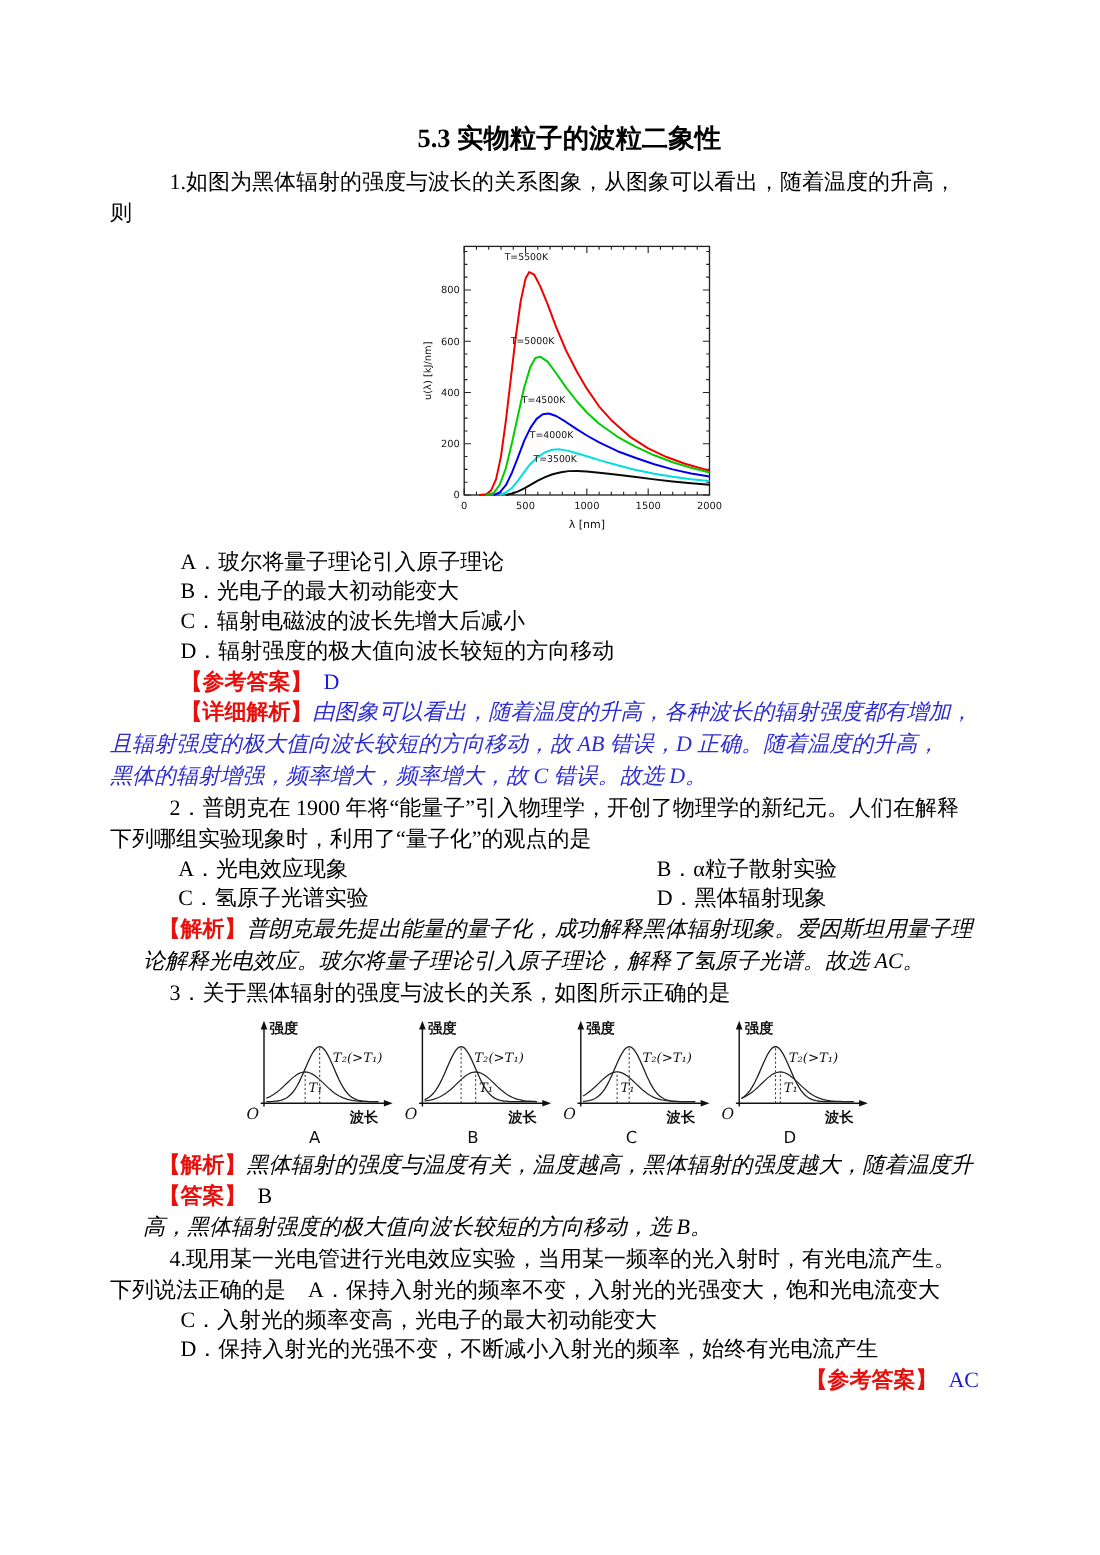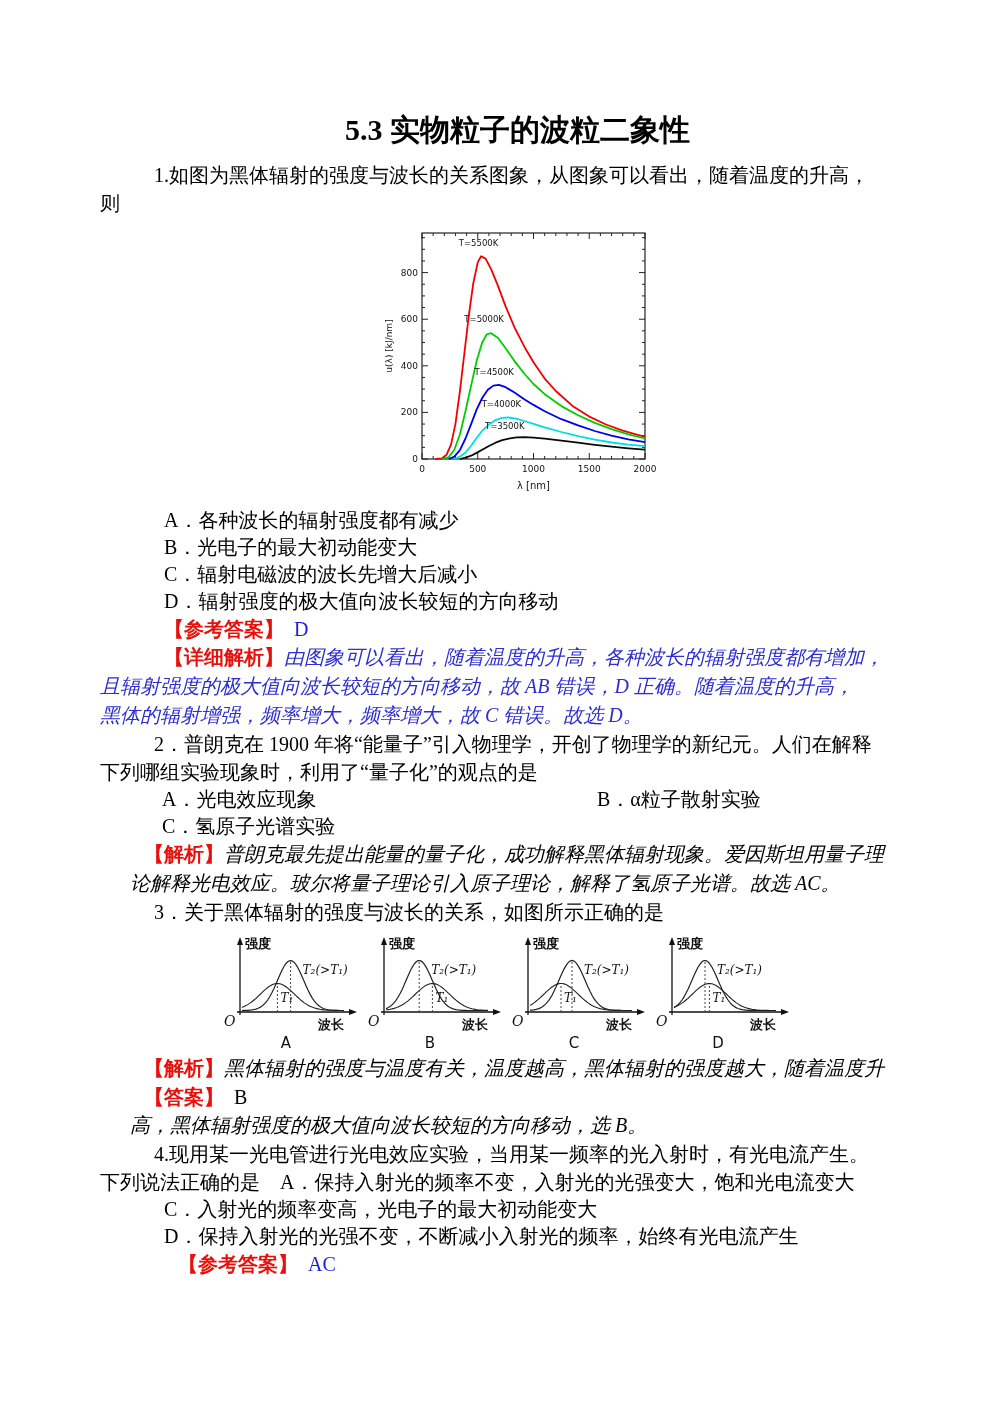--- a/index.html
+++ b/index.html
@@ -1,24 +1,24 @@
 <!DOCTYPE html>
 <html><head>
 <meta charset="utf-8">
 <style>
   html,body{margin:0;padding:0;background:#ffffff;}
   body{width:1000px;height:1414px;font-family:"Liberation Serif","DejaVu Serif",serif;color:#000;}
   .page{padding:110px 110px 0 100px;}
-  .title{text-align:center;font-size:30px;font-weight:bold;margin:0 0 10px 45px;white-space:nowrap;}
+  .title{text-align:center;font-size:24px;font-weight:bold;margin:0 0 10px 45px;white-space:nowrap;}
   .line{font-size:20px;line-height:28px;white-space:nowrap;}
   .stem{padding-left:54px;}
   .opt{padding-left:64px;line-height:27px;}
   .ans1{padding-left:64px;}
   .ans2{padding-left:44px;}
-  .ans4{padding-left:78px;}
+  .ans4{padding-left:78px;text-align:right;}
   .red{color:#e8100c;font-weight:bold;}
   .blue{color:#1b1be0;}
   .ansletter{margin-left:10px;}
   .kai{font-style:italic;}
   .kai-blue{font-style:italic;color:#2d2dd0;}
   .analysis-cont{line-height:29px;}
   .q2cont{padding-left:30px;}
   .optgrid{display:grid;grid-template-columns:435px 1fr;padding-left:62px;}
   .optgrid .line{line-height:27px;}
   .chart-row{margin:4px 0 6px 282px;height:280px;}
@@ -140,40 +140,41 @@
         <text x="92.405" y="154.12371134020617" font-size="8.5" fill="#111">T=4500K</text>
         <path d="M72.3 238.0 L77.9 235.7 L83.5 231.5 L89.1 224.7 L94.6 217.0 L100.2 209.8 L106.9 203.5 L113.6 199.1 L120.3 196.8 L127.0 196.5 L134.8 197.9 L143.7 200.5 L151.5 202.8 L162.7 206.3 L179.4 211.0 L196.1 215.2 L212.8 218.7 L229.5 221.5 L246.3 223.6 L263.0 225.2" fill="none" stroke="#00dede" stroke-width="1.8" stroke-linejoin="round"></path>
         <text x="99.6525" y="186.2762886597938" font-size="8.5" fill="#111">T=4000K</text>
         <path d="M77.9 238.0 L83.5 236.6 L89.1 234.7 L94.6 231.9 L100.2 228.7 L106.9 225.0 L113.6 221.7 L120.3 219.1 L128.1 217.3 L134.8 216.3 L142.6 216.1 L151.5 216.6 L162.7 217.7 L179.4 219.6 L196.1 221.7 L212.8 223.8 L229.5 225.7 L246.3 227.3 L263.0 228.7" fill="none" stroke="#0a0a0a" stroke-width="1.8" stroke-linejoin="round"></path>
         <text x="102.9975" y="207.71134020618558" font-size="8.5" fill="#111">T=3500K</text>
         <text x="151.5" y="268" font-size="10" text-anchor="middle" fill="#111">λ  [nm]</text>
         <text x="10" y="125" font-size="9" text-anchor="middle" fill="#111" transform="rotate(-90 10 125)">u(λ)  [kJ/nm]</text>
       </svg>
   </div>
 
-  <div class="line opt">A．各种波长的辐射强度都有减少</div>
+  <div class="line opt">A．玻尔将量子理论引入原子理论</div>
   <div class="line opt">B．光电子的最大初动能变大</div>
   <div class="line opt">C．辐射电磁波的波长先增大后减小</div>
   <div class="line opt">D．辐射强度的极大值向波长较短的方向移动</div>
 
   <div class="line ans1"><span class="red">【参考答案】</span><span class="blue ansletter">D</span></div>
 
   <div class="line ans1 analysis-cont"><span class="red">【详细解析】</span><span class="kai-blue">由图象可以看出，随着温度的升高，各种波长的辐射强度都有增加，</span></div>
   <div class="line analysis-cont kai-blue">且辐射强度的极大值向波长较短的方向移动，故 AB 错误，D 正确。随着温度的升高，</div>
   <div class="line analysis-cont kai-blue">黑体的辐射增强，频率增大，频率增大，故 C 错误。故选 D。</div>
 
   <div class="line stem">2．普朗克在 1900 年将“能量子”引入物理学，开创了物理学的新纪元。人们在解释</div>
   <div class="line">下列哪组实验现象时，利用了“量子化”的观点的是</div>
 
   <div class="optgrid">
     <div class="line">A．光电效应现象</div>
     <div class="line">B．α粒子散射实验</div>
   </div>
   <div class="optgrid">
     <div class="line">C．氢原子光谱实验</div>
+    <div class="line">D．黑体辐射现象</div>
   </div>
 
 
   <div class="line ans2 analysis-cont"><span class="red">【解析】</span><span class="kai">普朗克最先提出能量的量子化，成功解释黑体辐射现象。爱因斯坦用量子理</span></div>
   <div class="line analysis-cont kai q2cont">论解释光电效应。玻尔将量子理论引入原子理论，解释了氢原子光谱。故选 AC。</div>
 
   <div class="line stem">3．关于黑体辐射的强度与波长的关系，如图所示正确的是</div>
 
   <div class="diagrams" id="diagrams">
       <svg width="138" height="122">

